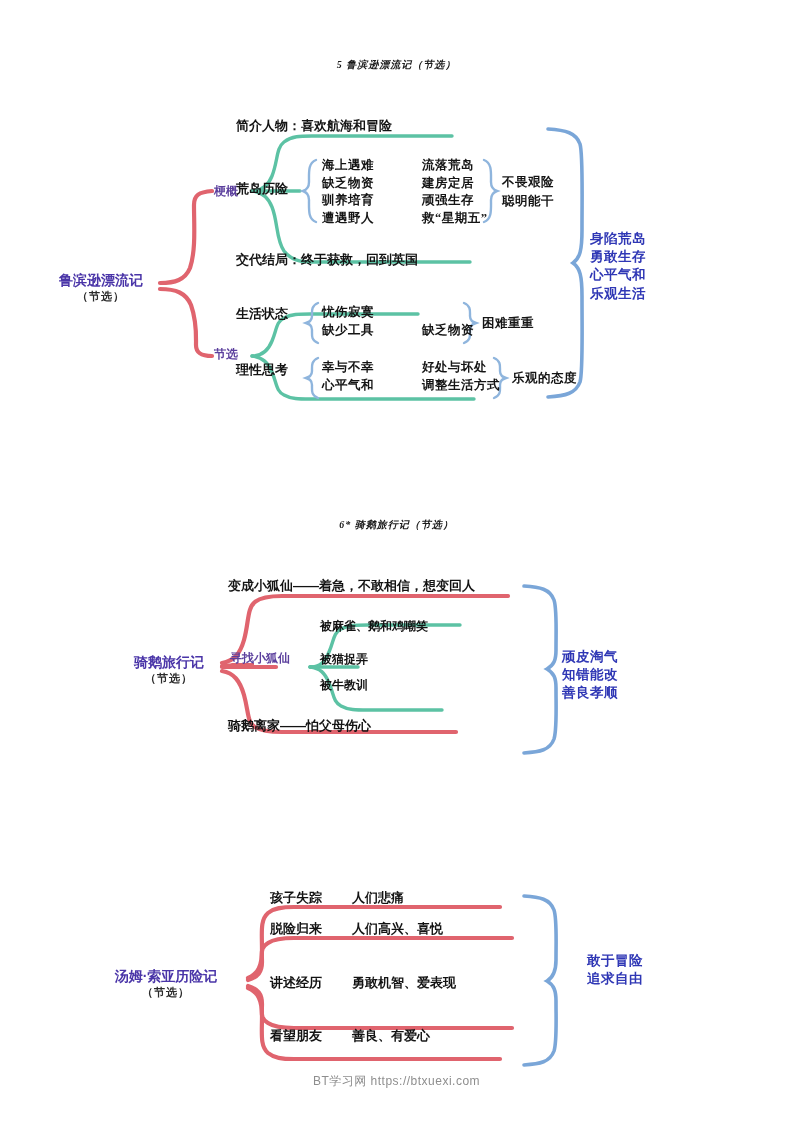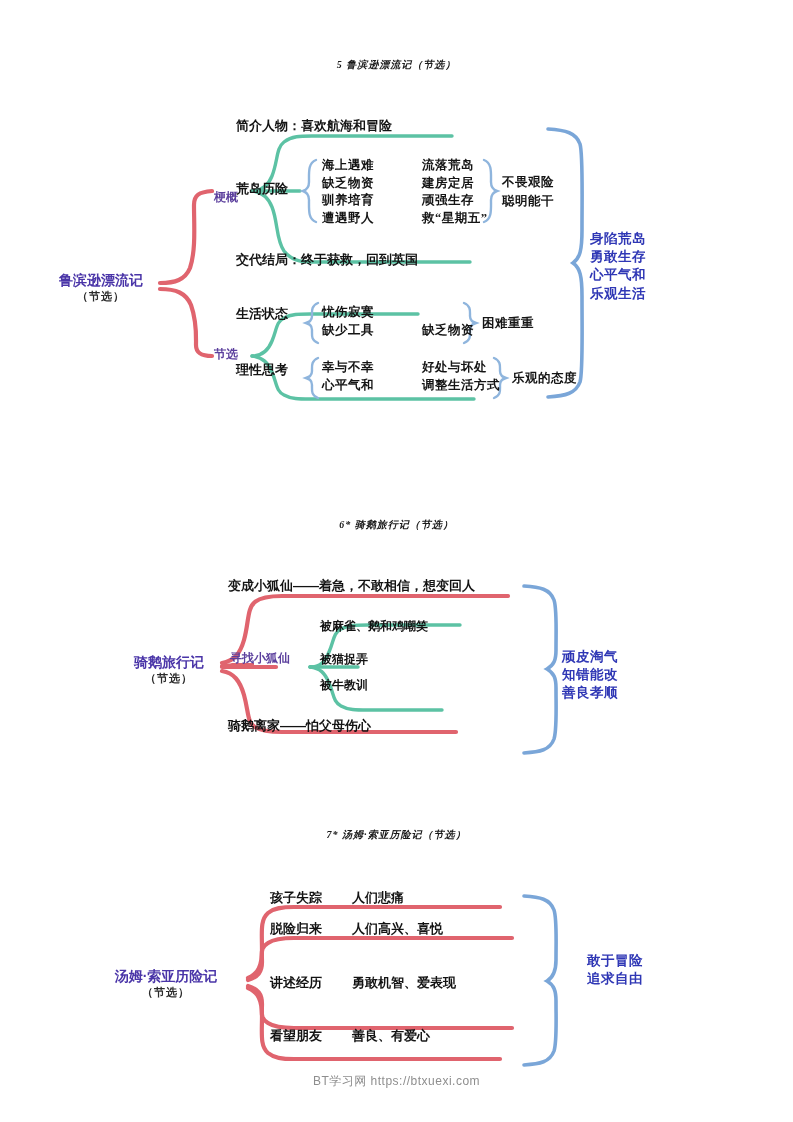--- a/index.html
+++ b/index.html
@@ -182,21 +182,21 @@
     </g>
   </svg>
 
   <div class="map-title" style="top:58px">5  鲁滨逊漂流记（节选）</div>
 
   <div class="node root" style="left:36px; top:272px; width:130px;">
     <span>鲁滨逊漂流记</span>
     <span class="sub">（节选）</span>
   </div>
 
-  <div class="node branch-label" style="left:214px; top:190px;">梗概</div>
+  <div class="node branch-label" style="left:214px; top:184px;">梗概</div>
   <div class="node branch-label" style="left:214px; top:347px;">节选</div>
 
   <div class="node blk" style="left:236px; top:118px;">简介人物：喜欢航海和冒险</div>
   <div class="node blk" style="left:236px; top:181px;">荒岛历险</div>
   <div class="node blk" style="left:236px; top:252px;">交代结局：终于获救，回到英国</div>
 
   <div class="node" style="left:322px; top:158px;">
     <div style="display:grid; grid-template-columns:86px auto; row-gap:2px; column-gap:14px;">
       <span class="hand">海上遇难</span>
       <span class="hand">流落荒岛</span>
@@ -257,21 +257,20 @@
   <div class="node blk-sm" style="left:320px; top:652px;">被猫捉弄</div>
   <div class="node blk-sm" style="left:320px; top:678px;">被牛教训</div>
   <div class="node blk" style="left:228px; top:718px;">骑鹅离家——怕父母伤心</div>
 
   <div class="node summary" style="left:562px; top:648px;">
     <div>顽皮淘气</div>
     <div>知错能改</div>
     <div>善良孝顺</div>
   </div>
 
-  <div class="map-title" style="top:828px">7*  汤姆·索亚历险记（节选）</div>
 
   <div class="node root" style="left:86px; top:968px; width:160px;">
     <span>汤姆·索亚历险记</span>
     <span class="sub">（节选）</span>
   </div>
 
   <div class="node blk" style="left:270px; top:890px;">孩子失踪</div>
   <div class="node blk" style="left:352px; top:890px;">人们悲痛</div>
 
   <div class="node blk" style="left:270px; top:921px;">脱险归来</div>

